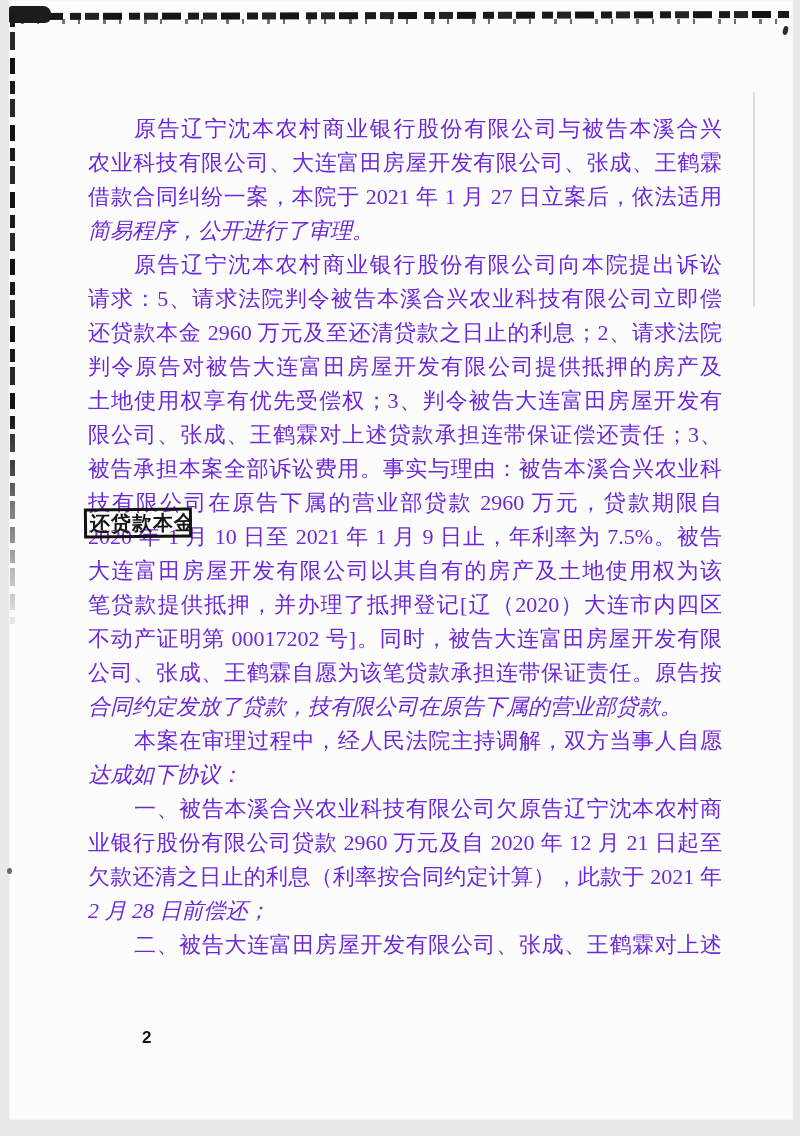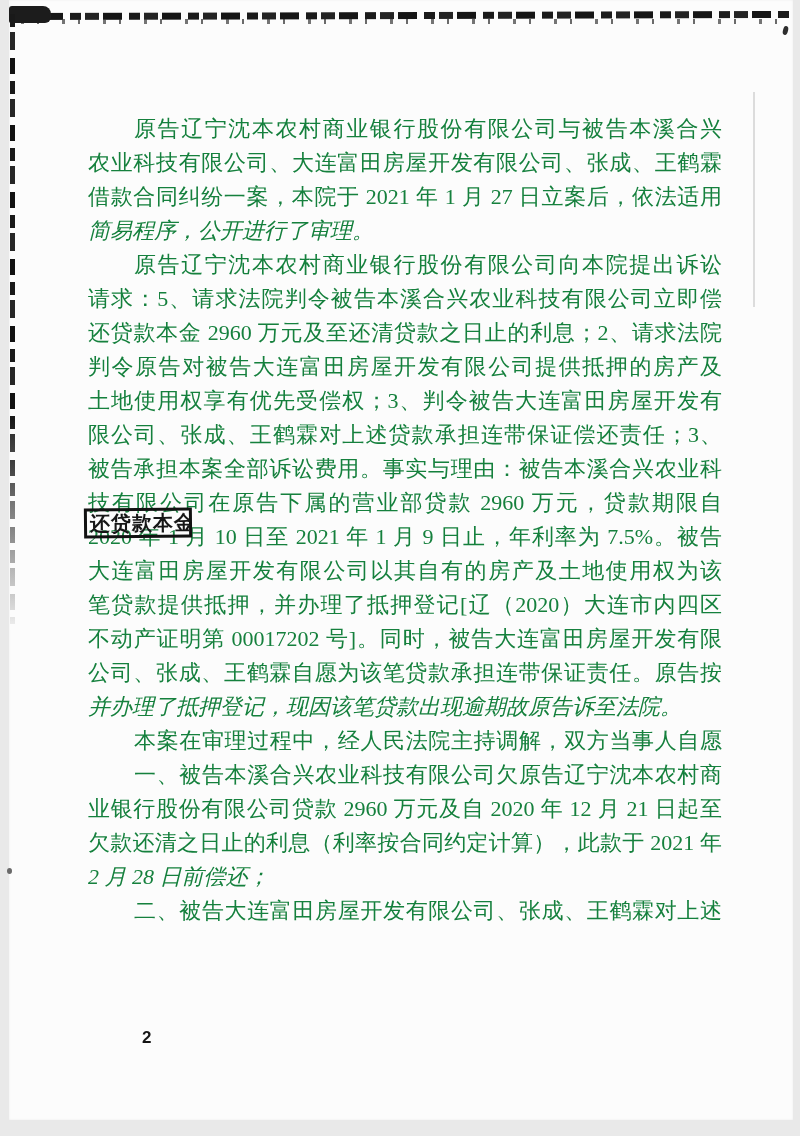--- a/index.html
+++ b/index.html
@@ -109,21 +109,21 @@
     height: 6px;
     background: #6a6a6a;
     border-radius: 50%;
   }
   
   .doc-text {
     position: absolute;
     left: 88px;
     top: 112px;
     width: 634px;
-    color: #15803d;
+    color: #6d28d9;
   }
   .line {
     height: 34px;
     line-height: 34px;
     font-size: 22px;
     text-align: justify;
     text-align-last: justify;
     overflow: hidden;
     white-space: nowrap;
   }
@@ -190,22 +190,23 @@
       <div class="line">判令原告对被告大连富田房屋开发有限公司提供抵押的房产及</div>
       <div class="line">土地使用权享有优先受偿权；3、判令被告大连富田房屋开发有</div>
       <div class="line">限公司、张成、王鹤霖对上述贷款承担连带保证偿还责任；3、</div>
       <div class="line">被告承担本案全部诉讼费用。事实与理由：被告本溪合兴农业科</div>
       <div class="line">技有限公司在原告下属的营业部贷款 2960 万元，贷款期限自</div>
       <div class="line">2020 年 1 月 10 日至 2021 年 1 月 9 日止，年利率为 7.5%。被告</div>
       <div class="line">大连富田房屋开发有限公司以其自有的房产及土地使用权为该</div>
       <div class="line">笔贷款提供抵押，并办理了抵押登记[辽（2020）大连市内四区</div>
       <div class="line">不动产证明第 00017202 号]。同时，被告大连富田房屋开发有限</div>
       <div class="line">公司、张成、王鹤霖自愿为该笔贷款承担连带保证责任。原告按</div>
-      <div class="line para-end">并办理了抵押登记，现因该笔贷款出现逾期故原告诉至法院。</div>
+      <div class="line para-end">合同约定发放了贷款，技有限公司在原告下属的营业部贷款。</div>
       <div class="line indent">本案在审理过程中，经人民法院主持调解，双方当事人自愿</div>
+      <div class="line para-end">达成如下协议：</div>
       <div class="line indent">一、被告本溪合兴农业科技有限公司欠原告辽宁沈本农村商</div>
       <div class="line">业银行股份有限公司贷款 2960 万元及自 2020 年 12 月 21 日起至</div>
       <div class="line">欠款还清之日止的利息（利率按合同约定计算），此款于 2021 年</div>
       <div class="line para-end">2 月 28 日前偿还；</div>
       <div class="line indent">二、被告大连富田房屋开发有限公司、张成、王鹤霖对上述</div>
     </div>
 
   <div class="stamp-box">
     <span>还贷款本金</span>
   </div>

